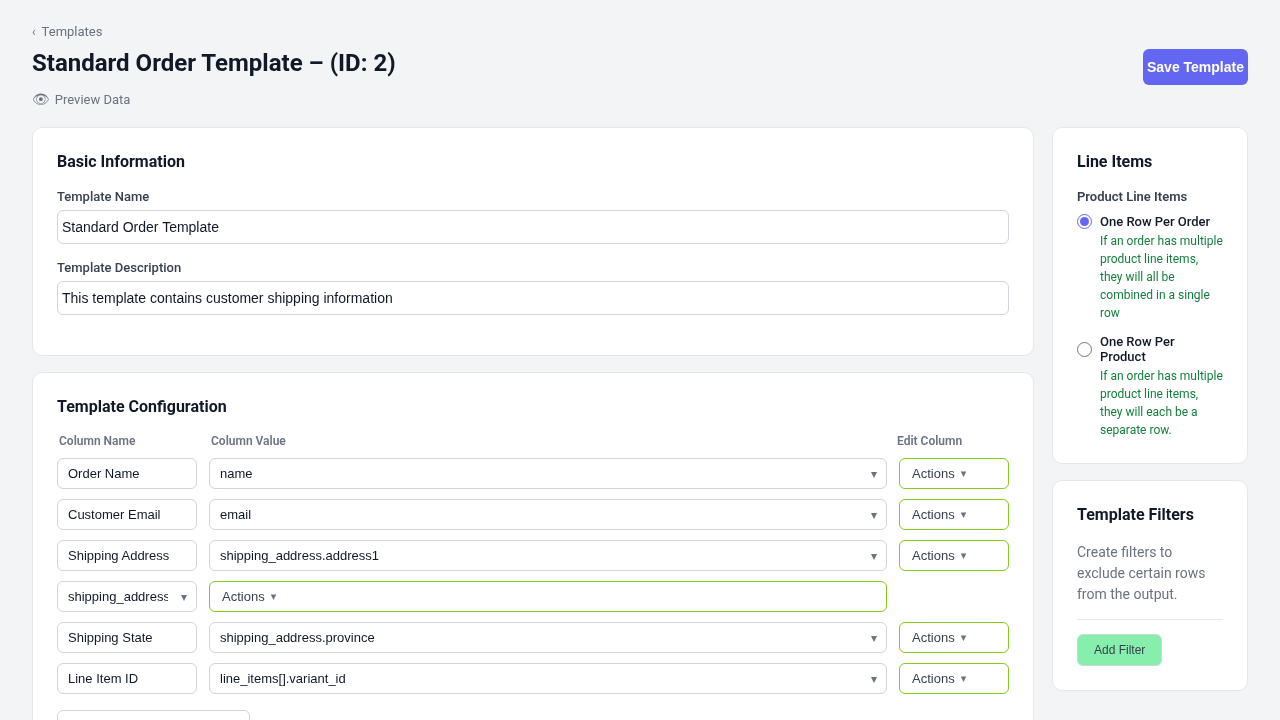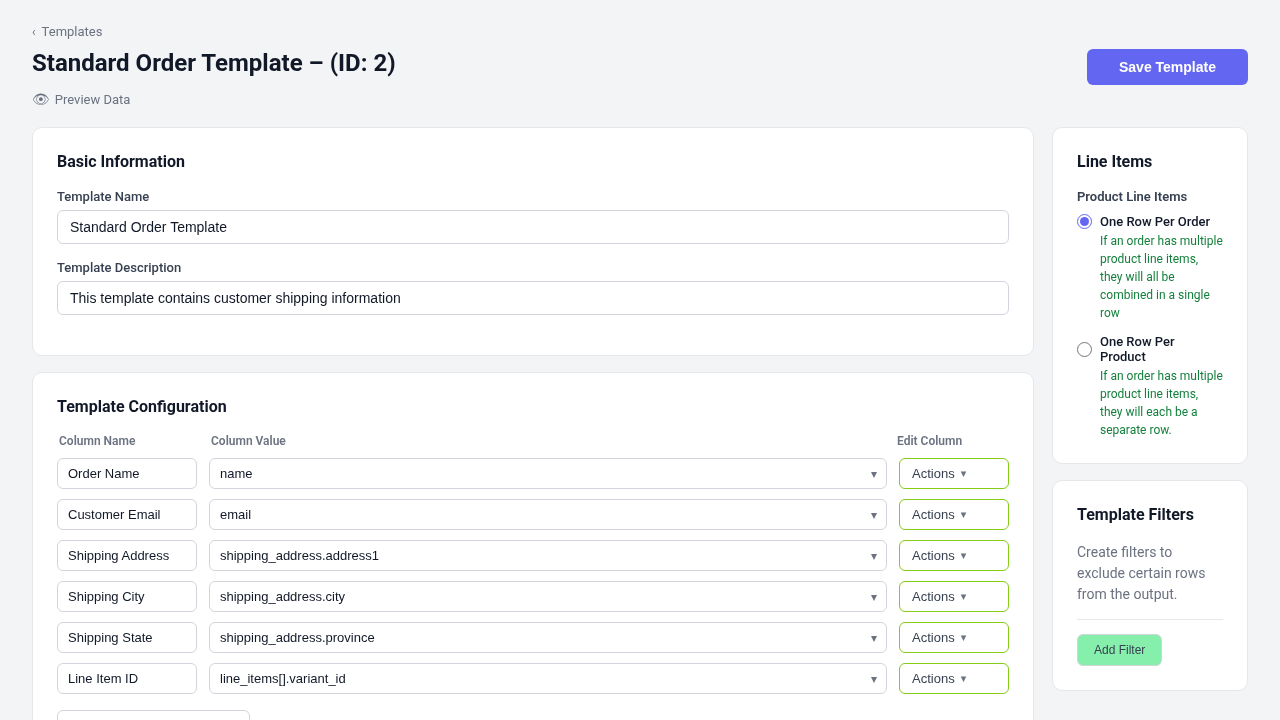--- a/index.html
+++ b/index.html
@@ -39,21 +39,21 @@
     .page-title {
       font-size: 24px;
       font-weight: 700;
       color: #111827;
     }
     .save-button {
       background: #6366f1;
       color: #fff;
       border: none;
       border-radius: 6px;
-      padding: 10px 32px;
+      padding: 10px 4px;
       font-size: 14px;
       font-weight: 600;
       cursor: pointer;
       white-space: nowrap;
       margin-left: 12px;
     }
     .preview-link {
       display: flex;
       align-items: center;
       gap: 5px;
@@ -89,21 +89,21 @@
       font-size: 13px;
       color: #374151;
       font-weight: 500;
       margin-bottom: 6px;
       display: block;
     }
     .form-input {
       width: 100%;
       border: 1px solid #d1d5db;
       border-radius: 6px;
-      padding: 8px 12px;
+      padding: 8px 4px;
       font-size: 14px;
       color: #111827;
       background: #fff;
       outline: none;
       margin-bottom: 16px;
     }
 
     .config-header {
       display: grid;
       grid-template-columns: 140px 1fr 110px;
@@ -300,21 +300,20 @@
             </select>
           </div>
           <button class="actions-btn">
             <span>Actions</span>
             <span class="chevron-down">▾</span>
           </button>
         </div>
 
         
         <div class="config-row">
-          <input class="col-name-input" type="text" value="Shipping City" style="">
           <div class="select-wrapper">
             <select>
               <option value="shipping_address.city">shipping_address.city</option>
             </select>
           </div>
           <button class="actions-btn">
             <span>Actions</span>
             <span class="chevron-down">▾</span>
           </button>
         </div>

